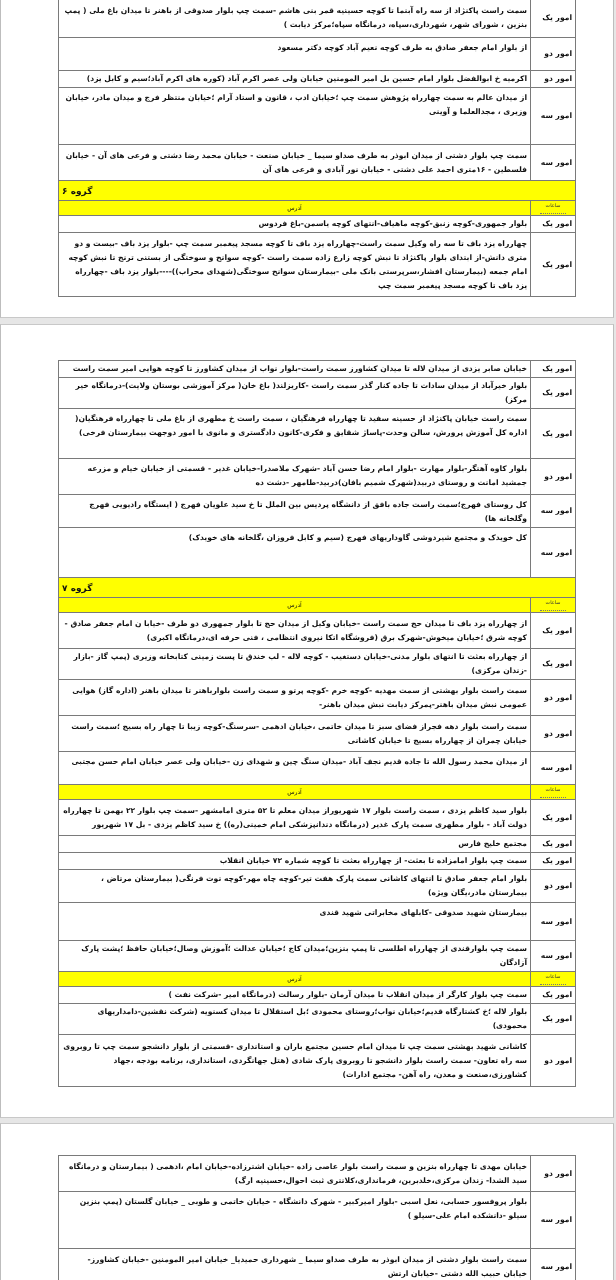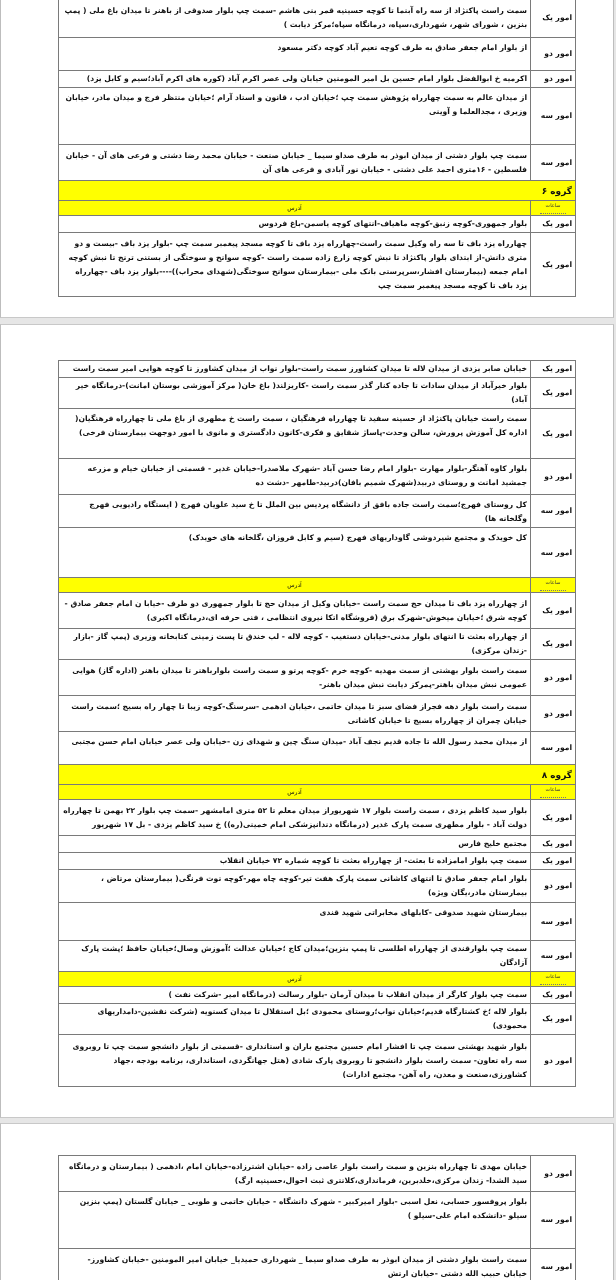--- a/index.html
+++ b/index.html
@@ -26,21 +26,21 @@
   table.sched td {
     border: 1px solid #7a7a7a;
     font-size: 7.6px; line-height: 14px; color: #111;
     vertical-align: middle; padding: 1px 3px;
     font-weight: bold;
   }
   td.lbl { width: 38px; text-align: right; padding-right: 2px; white-space: nowrap; }
   td.addr { text-align: right; }
   td.addr.top { vertical-align: top; padding-top: 3px; }
   tr.grp td { background: #ffff00; }
-  tr.grp td.gtitle { text-align: right; font-size: 9px; height: 17px; margin-top: 16px; }
+  tr.grp td.gtitle { text-align: left; font-size: 9px; height: 17px; margin-top: 16px; }
   tr.grp td.gsub { text-align: center; font-size: 6px; font-weight: normal; height: 12px; line-height: 12px; }
   tr.grp td.gcorner { font-size: 5px; font-weight: normal; text-align: center; vertical-align: top; line-height: 7px; color: #333; border-top: none; }
   .dots { display:block; border-bottom: 1px dotted #777; margin: 0 6px; height: 4px; }
 </style>
 </head>
 <body>
 
 <div class="page p1">
   <table class="sched" style="top:-3px">
     <tbody id="tb0">
@@ -85,39 +85,42 @@
 
 <div class="page p2">
   <table class="sched" style="top:35px">
     <tbody id="tb1">
         <tr style="height: 17px;">
           <td class="lbl">امور یک</td>
           <td class="addr">خیابان صابر یزدی از میدان لاله تا میدان کشاورز سمت راست-بلوار نواب از میدان کشاورز تا کوچه هوایی امیر سمت راست</td>
         </tr>
         <tr style="height: 17px;">
           <td class="lbl">امور یک</td>
-          <td class="addr">بلوار خیرآباد از میدان سادات تا جاده کنار گذر سمت راست -کاریزلند( باغ خان( مرکز آموزشی بوستان امانت)-درمانگاه خیر آباد)</td>
+          <td class="addr">بلوار خیرآباد از میدان سادات تا جاده کنار گذر سمت راست -کاریزلند( باغ خان( مرکز آموزشی بوستان ولایت)-درمانگاه خیر مرکز)</td>
         </tr>
         <tr style="height: 50px;">
           <td class="lbl">امور یک</td>
           <td class="addr top">سمت راست خیابان پاکنژاد از حسینه سفید تا چهارراه فرهنگیان ، سمت راست خ مطهری از باغ ملی تا چهارراه فرهنگیان( اداره کل آموزش پرورش، سالن وحدت-پاساژ شقایق و فکری-کانون دادگستری و مانوی با امور دوجهت بیمارستان فرخی)</td>
         </tr>
         <tr style="height: 36px;">
           <td class="lbl">امور دو</td>
           <td class="addr top">بلوار کاوه آهنگر-بلوار مهارت -بلوار امام رضا حسن آباد -شهرک ملاصدرا-خیابان غدیر - قسمتی از خیابان خیام و مزرعه جمشید امانت و روستای دربید(شهرک شمیم بافان)دربید-طامهر -دشت ده</td>
         </tr>
         <tr style="height: 33px;">
           <td class="lbl">امور سه</td>
           <td class="addr top">کل روستای فهرج؛سمت راست جاده بافق از دانشگاه پردیس بین الملل تا خ سید علویان فهرج ( ایستگاه رادیویی فهرج وگلخانه ها)</td>
         </tr>
         <tr style="height: 50px;">
           <td class="lbl">امور سه</td>
           <td class="addr top">کل خویدک و مجتمع شیردوشی گاوداریهای فهرج  (سیم و کابل فروزان ،گلخانه های خویدک)</td>
         </tr>
         <tr class="grp">
+          <td colspan="2" class="gtitle">گروه ۷</td>
+        </tr>
+        <tr class="grp">
           <td class="gcorner"><span>ساعات</span><span class="dots"></span></td>
           <td class="gsub">آدرس</td>
         </tr>
         <tr style="height: 36px;">
           <td class="lbl">امور یک</td>
           <td class="addr">از چهارراه یزد باف تا میدان حج سمت راست -خیابان وکیل از میدان حج تا بلوار جمهوری  دو طرف -خیابا ن امام جعفر صادق - کوچه شرق ؛خیابان میخوش-شهرک برق (فروشگاه اتکا نیروی انتظامی ، فنی حرفه ای،درمانگاه اکبری)</td>
         </tr>
         <tr style="height: 31px;">
           <td class="lbl">امور یک</td>
           <td class="addr">از چهارراه بعثت تا انتهای بلوار مدنی-خیابان دستغیب - کوچه لاله - لب خندق تا پست زمینی کتابخانه وزیری (پمپ گاز -بازار -زندان مرکزی)</td>
@@ -128,23 +131,20 @@
         </tr>
         <tr style="height: 36px;">
           <td class="lbl">امور دو</td>
           <td class="addr">سمت راست بلوار دهه فجراز فضای سبز تا میدان خاتمی ،خیابان ادهمی -سرسنگ-کوچه زیبا تا چهار راه بسیج ؛سمت راست خیابان چمران از چهارراه بسیج تا خیابان کاشانی</td>
         </tr>
         <tr style="height: 33px;">
           <td class="lbl">امور سه</td>
           <td class="addr top">از میدان محمد رسول الله تا جاده قدیم نجف آباد -میدان سنگ چین و شهدای زن -خیابان ولی عصر خیابان امام حسن مجتبی</td>
         </tr>
         <tr class="grp">
-          <td colspan="2" class="gtitle">گروه ۸</td>
-        </tr>
-        <tr class="grp">
           <td class="gcorner"><span>ساعات</span><span class="dots"></span></td>
           <td class="gsub">آدرس</td>
         </tr>
         <tr style="height: 36px;">
           <td class="lbl">امور یک</td>
           <td class="addr">بلوار سید کاظم یزدی ، سمت راست  بلوار ۱۷ شهریوراز میدان معلم تا ۵۲ متری امامشهر  -سمت چپ بلوار ۲۲ بهمن تا چهارراه دولت آباد - بلوار مطهری سمت پارک غدیر (درمانگاه دندانپزشکی امام  خمینی(ره)) خ سید کاظم یزدی  - بل ۱۷ شهریور</td>
         </tr>
         <tr style="height: 17px;">
           <td class="lbl">امور یک</td>
           <td class="addr">مجتمع خلیج فارس</td>
@@ -172,21 +172,21 @@
         <tr style="height: 17px;">
           <td class="lbl">امور یک</td>
           <td class="addr">سمت چپ بلوار کارگر از میدان انقلاب تا میدان آرمان -بلوار رسالت  (درمانگاه امیر -شرکت نفت )</td>
         </tr>
         <tr style="height: 17px;">
           <td class="lbl">امور یک</td>
           <td class="addr">بلوار لاله ؛خ کشتارگاه قدیم؛خیابان نواب؛روستای محمودی ؛بل استقلال تا میدان کسنویه  (شرکت نقشین-دامداریهای محمودی)</td>
         </tr>
         <tr style="height: 52px;">
           <td class="lbl">امور دو</td>
-          <td class="addr">بلوار شهید بهشتی سمت چپ تا افشار امام حسین مجتمع باران و استانداری -قسمتی از بلوار دانشجو سمت چپ تا  روبروی سه راه تعاون- سمت راست بلوار دانشجو تا روبروی پارک شادی (هتل جهانگردی، استانداری، برنامه بودجه ،جهاد کشاورزی،صنعت و معدن، راه آهن- مجتمع ادارات)</td>
+          <td class="addr">کاشانی شهید بهشتی سمت چپ تا میدان امام حسین مجتمع باران و استانداری -قسمتی از بلوار دانشجو سمت چپ تا  روبروی سه راه تعاون- سمت راست بلوار دانشجو تا روبروی پارک شادی (هتل جهانگردی، استانداری، برنامه بودجه ،جهاد کشاورزی،صنعت و معدن، راه آهن- مجتمع ادارات)</td>
         </tr>
       </tbody>
   </table>
 </div>
 
 <div class="page p3">
   <table class="sched" style="top:31px">
     <tbody id="tb2">
         <tr style="height: 36px;">
           <td class="lbl">امور دو</td>

